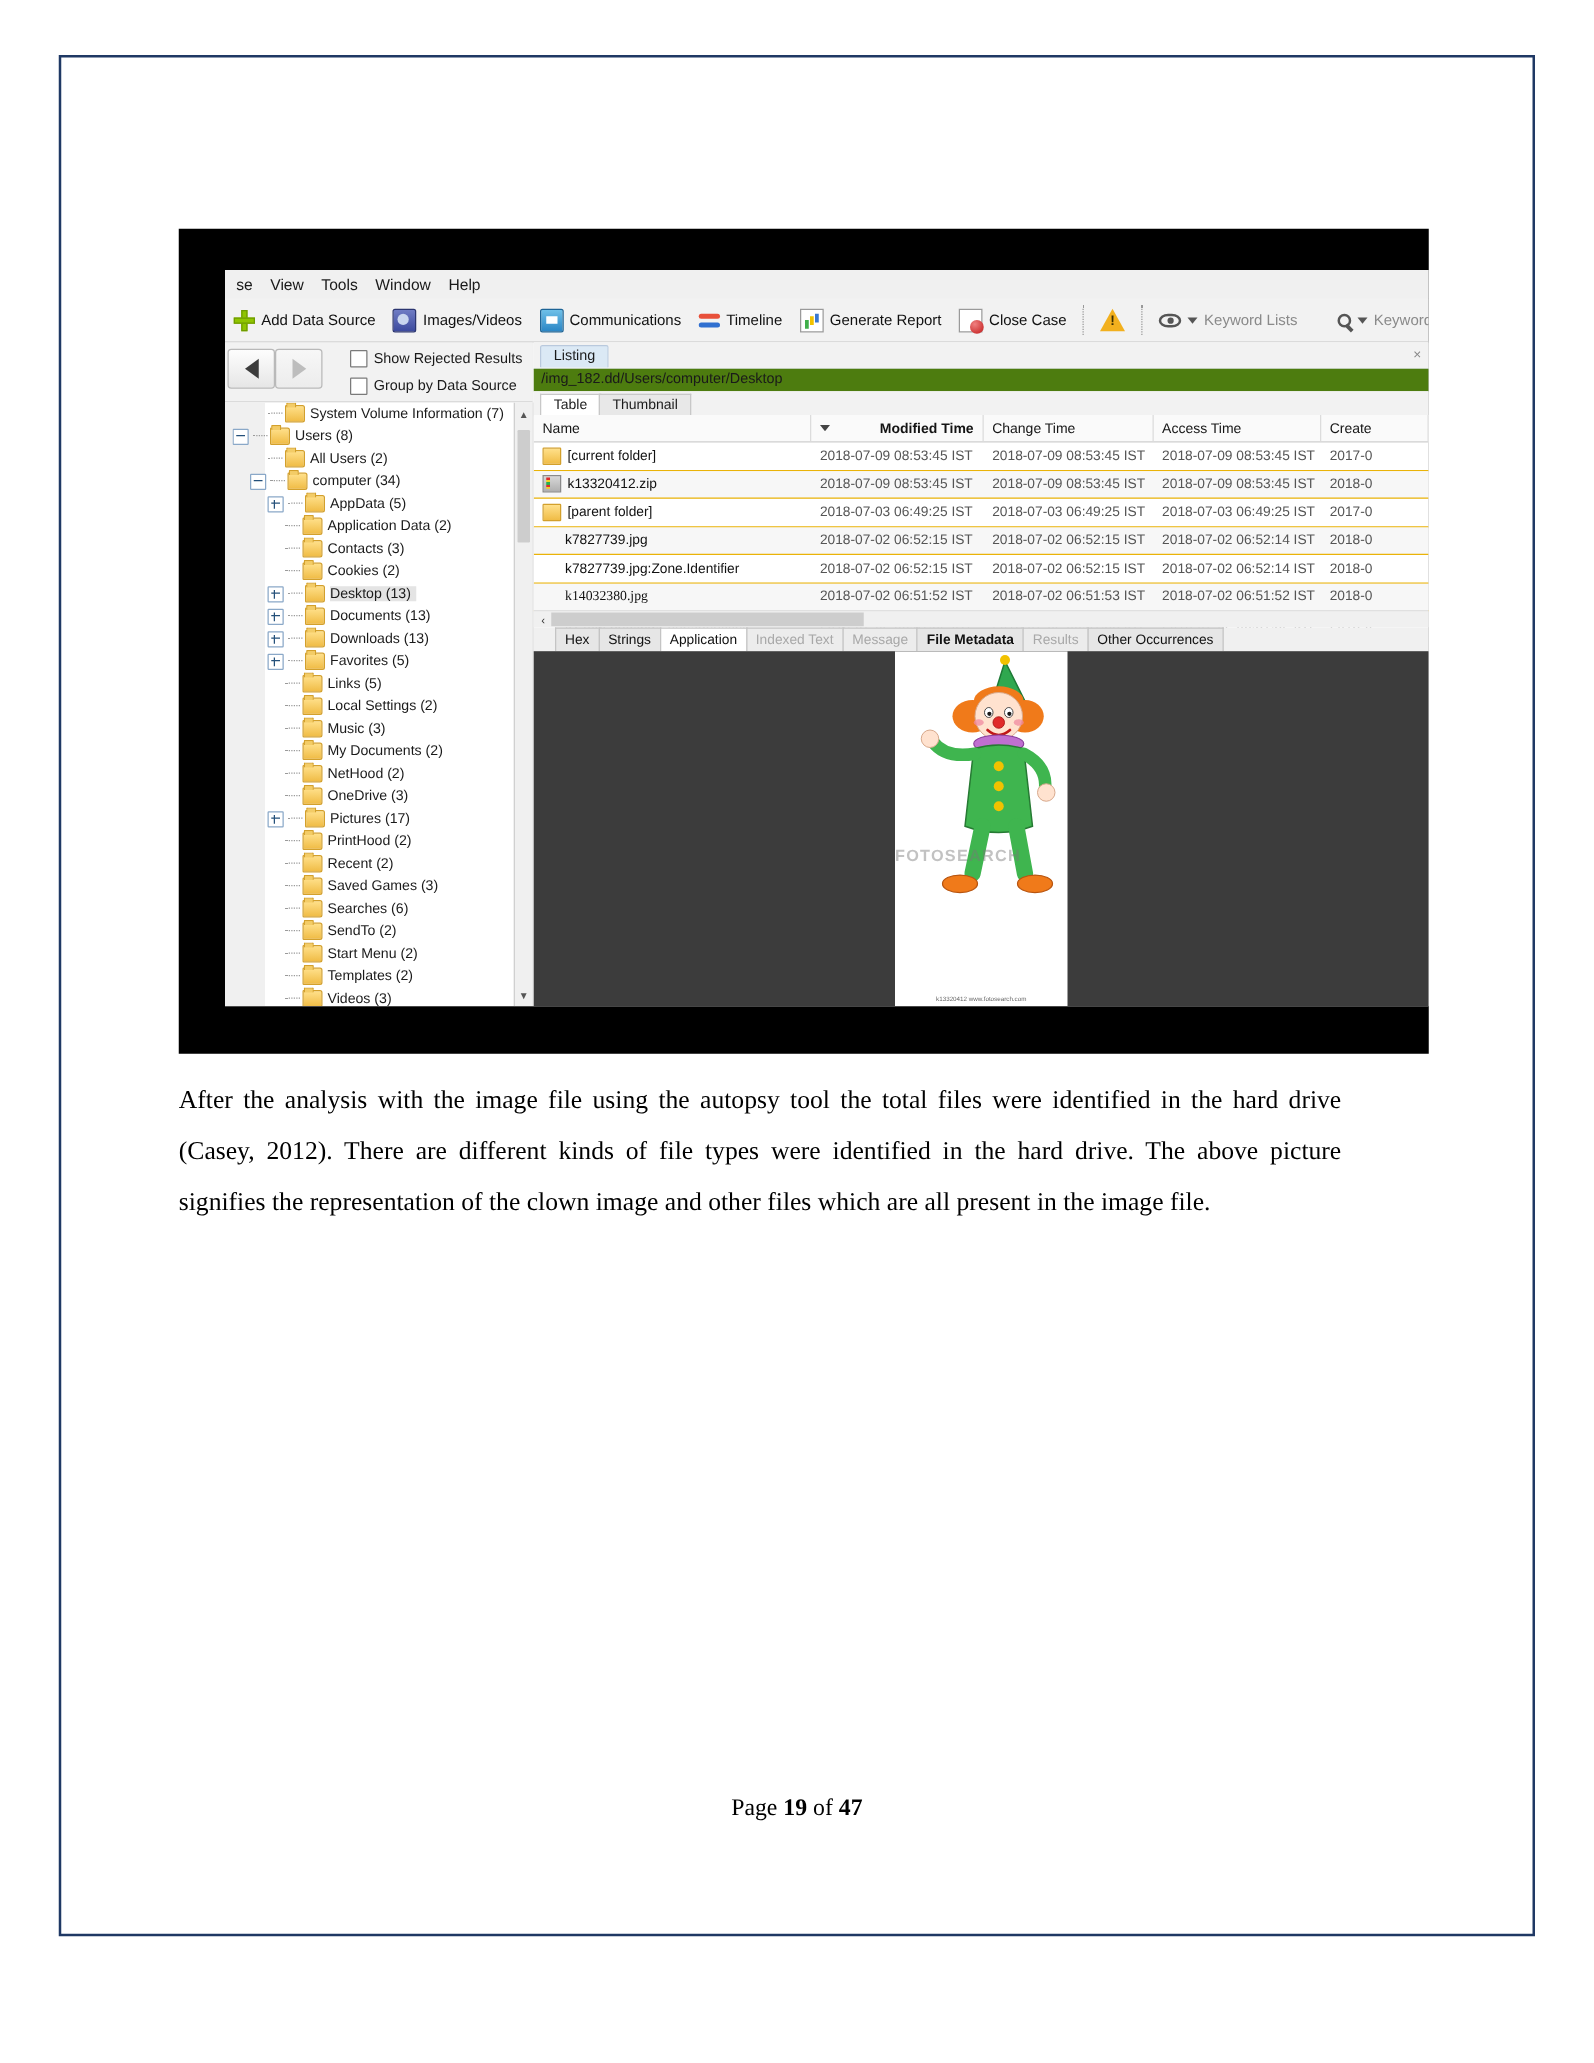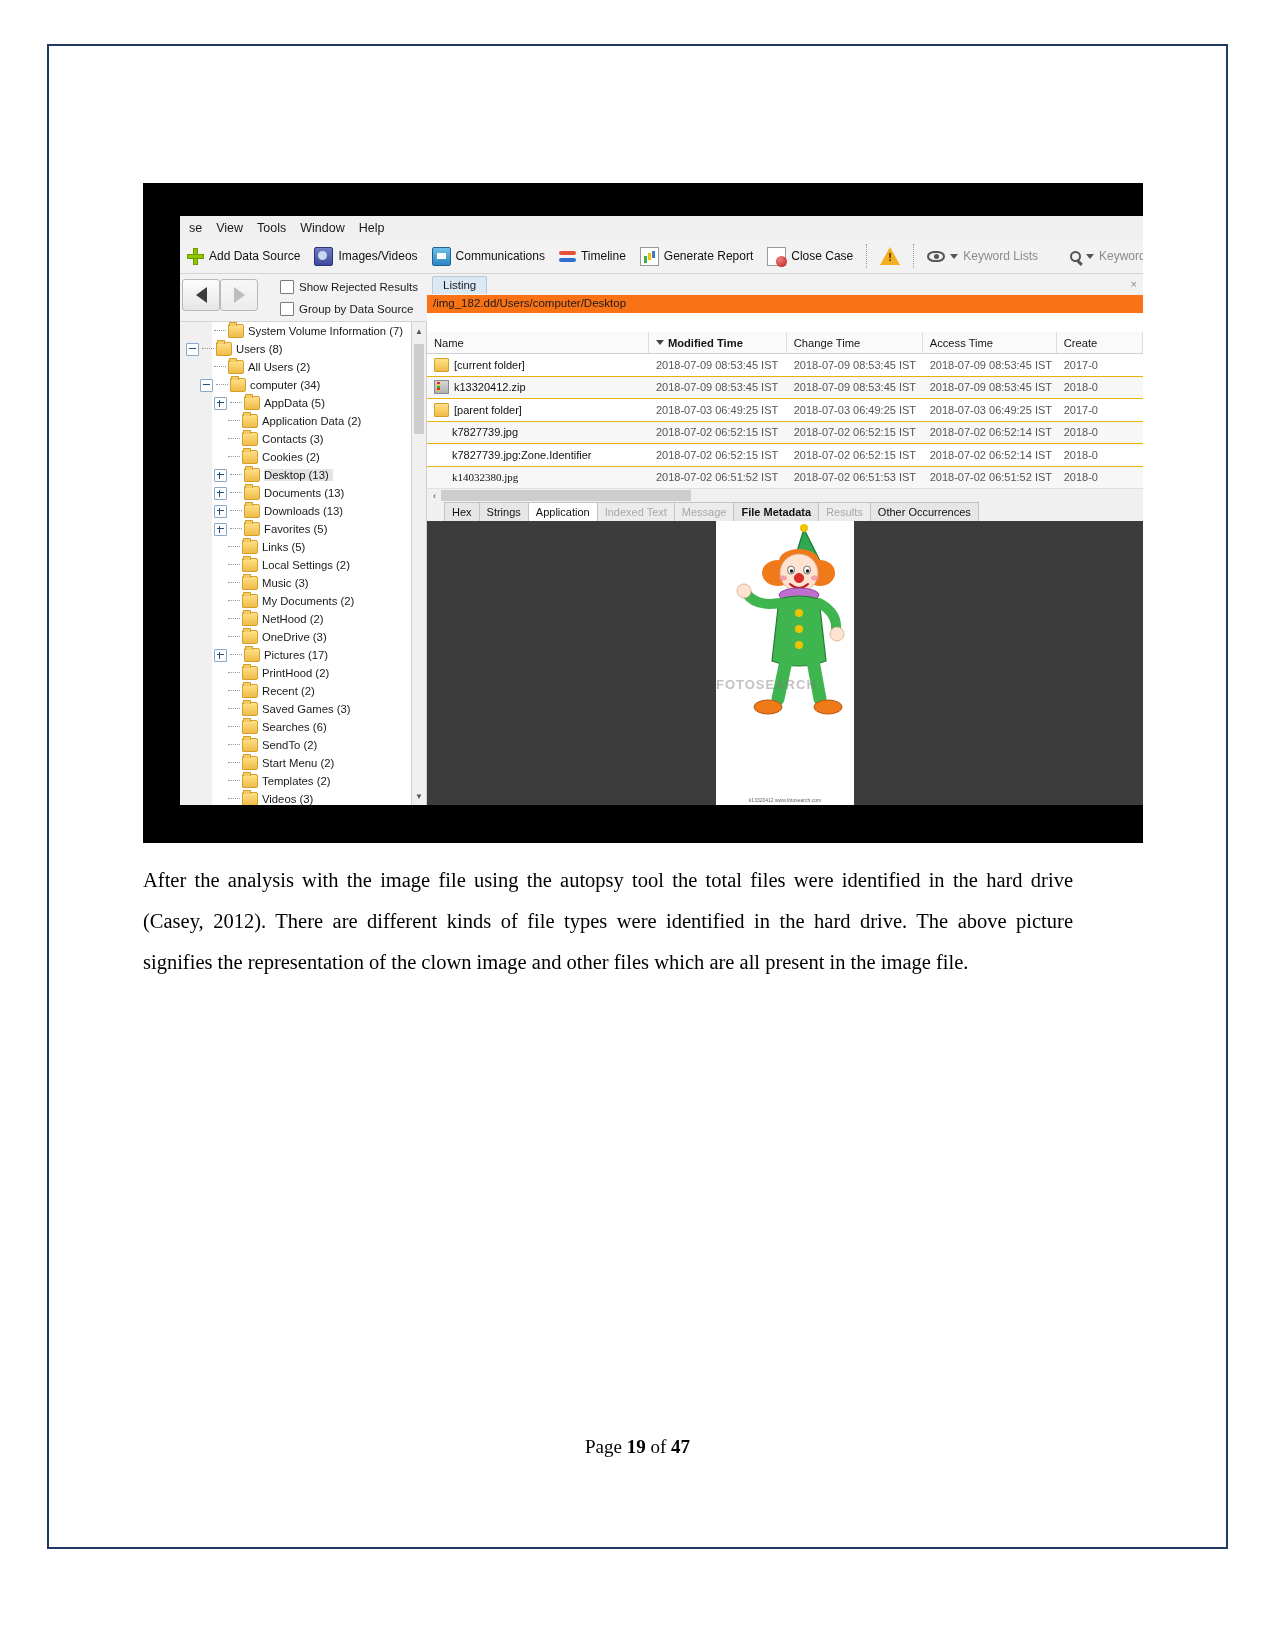--- a/index.html
+++ b/index.html
@@ -378,21 +378,21 @@
     border-radius: 2px 2px 0 0;
     color: #1a1a1a;
   }
   .tab-close-x {
     position: absolute; right: 6px; top: 4px;
     font-size: 11px; color: #888;
   }
 
   .pathbar {
     position: absolute; left: 0; top: 21px; right: 0; height: 18px;
-    background: #f97316;
+    background: #4d7c0f;
     font-size: 11.5px;
     color: #1a1a1a;
     padding: 2px 0 0 6px;
     box-sizing: border-box;
     white-space: nowrap;
   }
 
   .tt-strip {
     position: absolute; left: 0; top: 39px; right: 0; height: 19px;
     background: #f2f2f2;
@@ -831,27 +831,31 @@
 
       <div class="rightpane">
 
         <div class="listing-tab-strip">
           <div class="listing-tab">Listing</div>
           <span class="tab-close-x">×</span>
         </div>
 
         <div class="pathbar">/img_182.dd/Users/computer/Desktop</div>
 
+        <div class="tt-strip">
+          <div class="tt tt-table active">Table</div>
+          <div class="tt tt-thumb">Thumbnail</div>
+        </div>
 
         <div class="ftable">
           <div class="fthead" id="ft-head">
               <div class="fth" style="width: 232px;">
                 <span>Name</span>
               </div>
-              <div class="fth sorted" style="width: 144px;">
+              <div class="fth sorted" style="width: 144px; gap: 36px;">
                 <span class="sortarrow"></span>
                 <span>Modified Time</span>
               </div>
               <div class="fth" style="width: 142px;">
                 <span>Change Time</span>
               </div>
               <div class="fth" style="width: 140px;">
                 <span>Access Time</span>
               </div>
               <div class="fth" style="width: 90px;">

